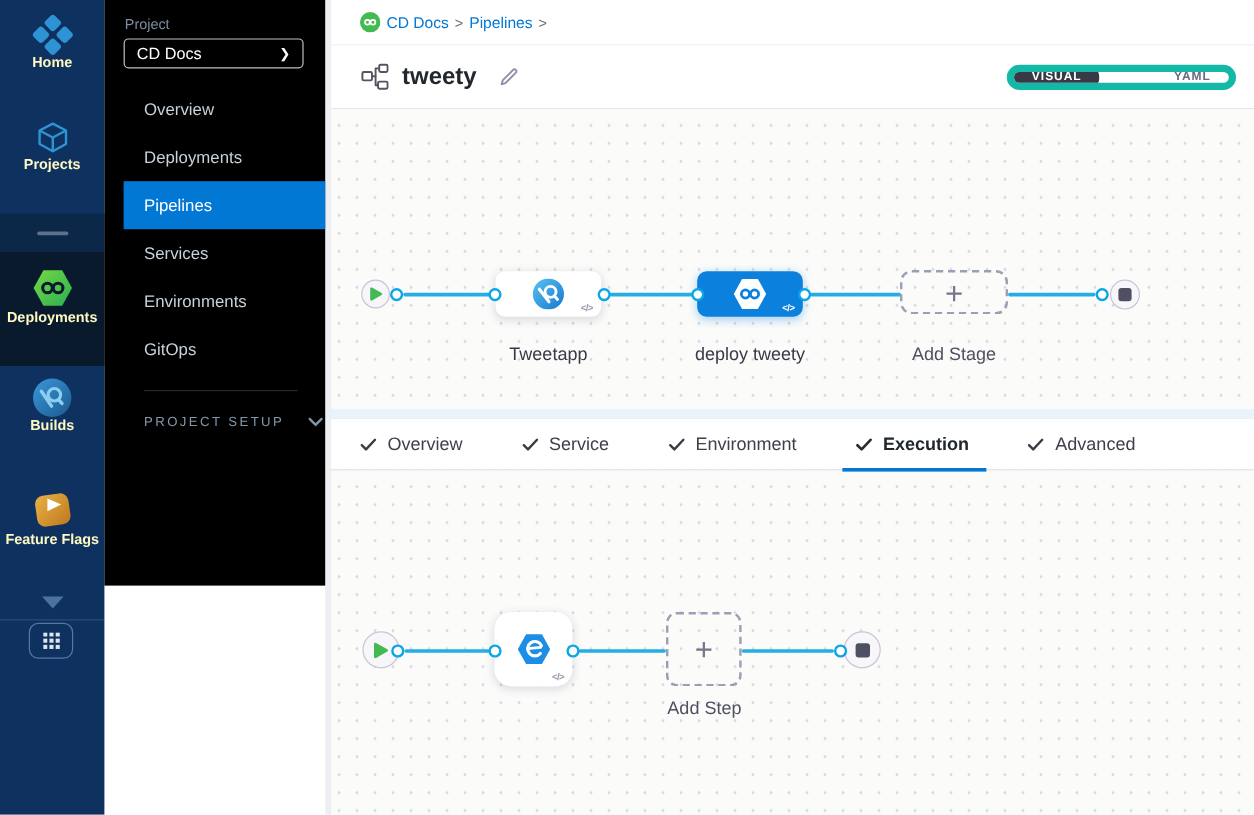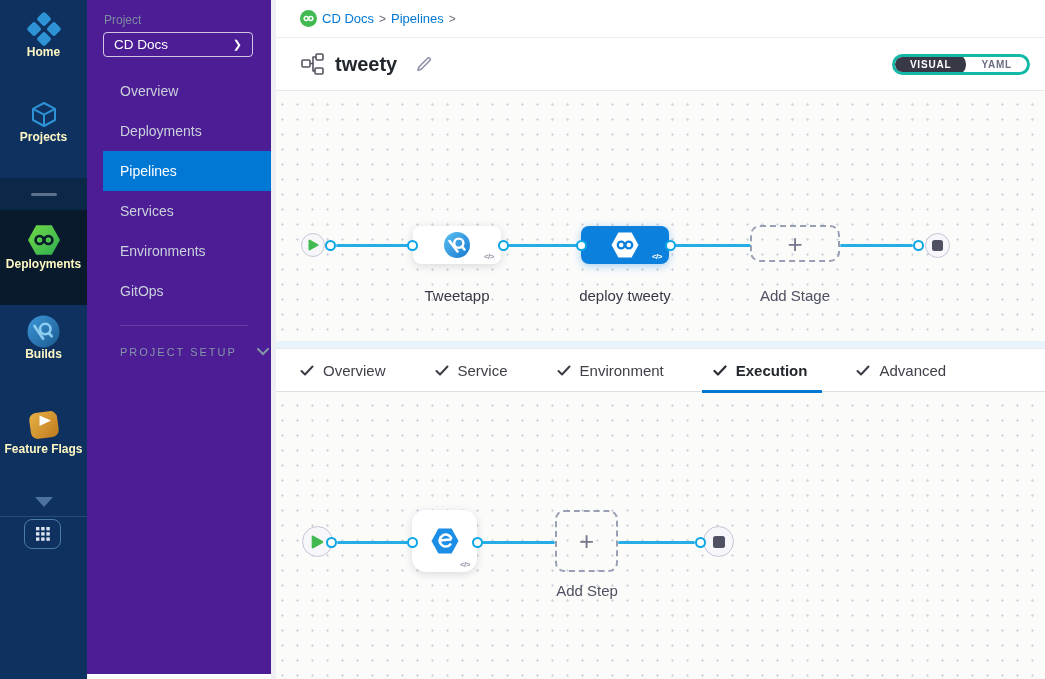--- a/index.html
+++ b/index.html
@@ -11,21 +11,21 @@
   .rail-item { position:absolute; left:0; width:87px; display:flex; flex-direction:column; align-items:center; cursor:pointer; }
   .rail-item .lbl { margin-top:0; font-size:12px; font-weight:700; color:#fef9c3; text-align:left; line-height:13px; }
   .rail-band { position:absolute; left:0; top:178px; width:87px; height:32px; background:#0c2848; display:flex; align-items:center; justify-content:center; }
   .rail-band .handle { width:26px; height:3px; border-radius:2px; background:#5d718a; }
   .rail-active { position:absolute; left:0; top:210px; width:87px; height:95px; background:#081a2c; }
   .rail-chevron { position:absolute; left:35px; top:497px; width:0; height:0; border-left:9px solid transparent; border-right:9px solid transparent; border-top:10px solid #4c73a0; cursor:pointer; }
   .rail-bottom { position:absolute; left:0; top:516px; width:87px; height:163px; border-top:1px solid rgba(124,160,197,.25); }
   .grid-btn { position:absolute; left:24px; top:2px; width:37px; height:30px; border:1px solid #4c79ab; border-radius:8px; display:flex; align-items:center; justify-content:center; cursor:pointer; }
 
   
-  .sidebar { position:absolute; left:87px; top:0; width:184px; height:674px; background:#4c1d95; z-index:10; }
+  .sidebar { position:absolute; left:87px; top:0; width:184px; height:488px; background:#000000; z-index:10; }
   .proj-label { position:absolute; left:17px; top:13px; font-size:12px; color:#7d8da0; }
   .proj-select { position:absolute; left:16px; top:32px; width:150px; height:25px; border:1.5px solid rgba(255,255,255,.75); border-radius:4px; display:flex; align-items:center; padding:0 10px; color:#fff; font-size:13.5px; cursor:pointer; }
   .proj-select .chev { margin-left:auto; font-size:11px; color:#fff; }
   .nav { position:absolute; left:0; top:71px; width:184px; }
   .nav-item { height:40px; margin-left:16px; padding-left:17px; display:flex; align-items:center; font-size:14px; color:#c9d1da; cursor:pointer; }
   .nav-item.active { background:#0278d5; color:#fff; }
   .side-divider { position:absolute; left:33px; top:325px; width:128px; height:1px; background:rgba(255,255,255,.15); }
   .proj-setup { position:absolute; left:33px; top:346px; display:flex; align-items:center; gap:20px; cursor:pointer; }
   .proj-setup .txt { font-size:11px; font-weight:400; letter-spacing:2px; color:#8497a9; }
 
@@ -37,24 +37,24 @@
   .crumb-row .link { color:#0278d5; font-size:13px; margin:0 5px; cursor:pointer; }
   .crumb-row .sep { color:#6d6f7c; font-size:12px; }
 
   .badge { position:absolute; right:5px; top:0; height:20px; z-index:7; clip-path:polygon(0 0,100% 0,calc(100% - 17px) 100%,17px 100%); background:#b3c9ef; padding:0; }
   .badge-inner { position:absolute; inset:0; clip-path:polygon(2px 0,calc(100% - 2px) 0,calc(100% - 18.5px) calc(100% - 1.5px),18.5px calc(100% - 1.5px)); background:#edf4fe; display:flex; align-items:center; justify-content:center; padding:0 30px; }
   .badge-inner span { font-size:11px; font-weight:700; letter-spacing:2.2px; color:#2b4ec9; white-space:nowrap; }
 
   .title-row { position:absolute; left:0; top:38px; width:774px; height:53px; display:flex; align-items:center; padding-left:29px; border-bottom:1px solid #e6e7eb; background:#fff; }
   .pipe-title { font-size:20px; font-weight:700; color:#22272d; margin-left:11px; }
   .pencil { margin-left:17px; cursor:pointer; display:flex; }
-  .toggle { margin-left:auto; margin-right:15px; height:21px; border:3px solid #14b8a6; border-radius:11px; background:#fff; display:flex; align-items:center; overflow:hidden; cursor:pointer; }
+  .toggle { margin-left:auto; margin-right:15px; height:21px; border:6px solid #14b8a6; border-radius:11px; background:#fff; display:flex; align-items:center; overflow:hidden; cursor:pointer; }
   .seg { font-size:10px; font-weight:700; letter-spacing:.8px; padding:0 15px; line-height:19px; }
   .seg.on { background:#383946; color:#fff; border-radius:10px; height:21px; line-height:21px; }
-  .seg.off { color:#696b80; }
+  .seg.off { color:#696b80;margin-left:47px; }
 
   
   .canvas { position:absolute; left:0; width:774px; background-color:#fbfbfa; background-image:radial-gradient(circle,#d3d7df 1.1px,transparent 1.4px); background-size:15px 15px; background-position:4px 6px; }
   .stage-canvas { top:91px; height:257px; }
   .stage-canvas::after { content:""; position:absolute; left:0; right:0; bottom:0; height:7px; background:#e9f3fb; }
   .step-canvas { top:392px; height:287px; }
 
   .edge { position:absolute; height:3px; background:#27ade6; border-radius:2px; z-index:1; }
   .port { position:absolute; width:11px; height:11px; border-radius:50%; background:#fff; border:2.5px solid #0aa6e5; z-index:3; }
   .endcap { position:absolute; border-radius:50%; background:#f7f6fa; border:1.5px solid #c8c5d6; display:flex; align-items:center; justify-content:center; z-index:2; cursor:pointer; }

